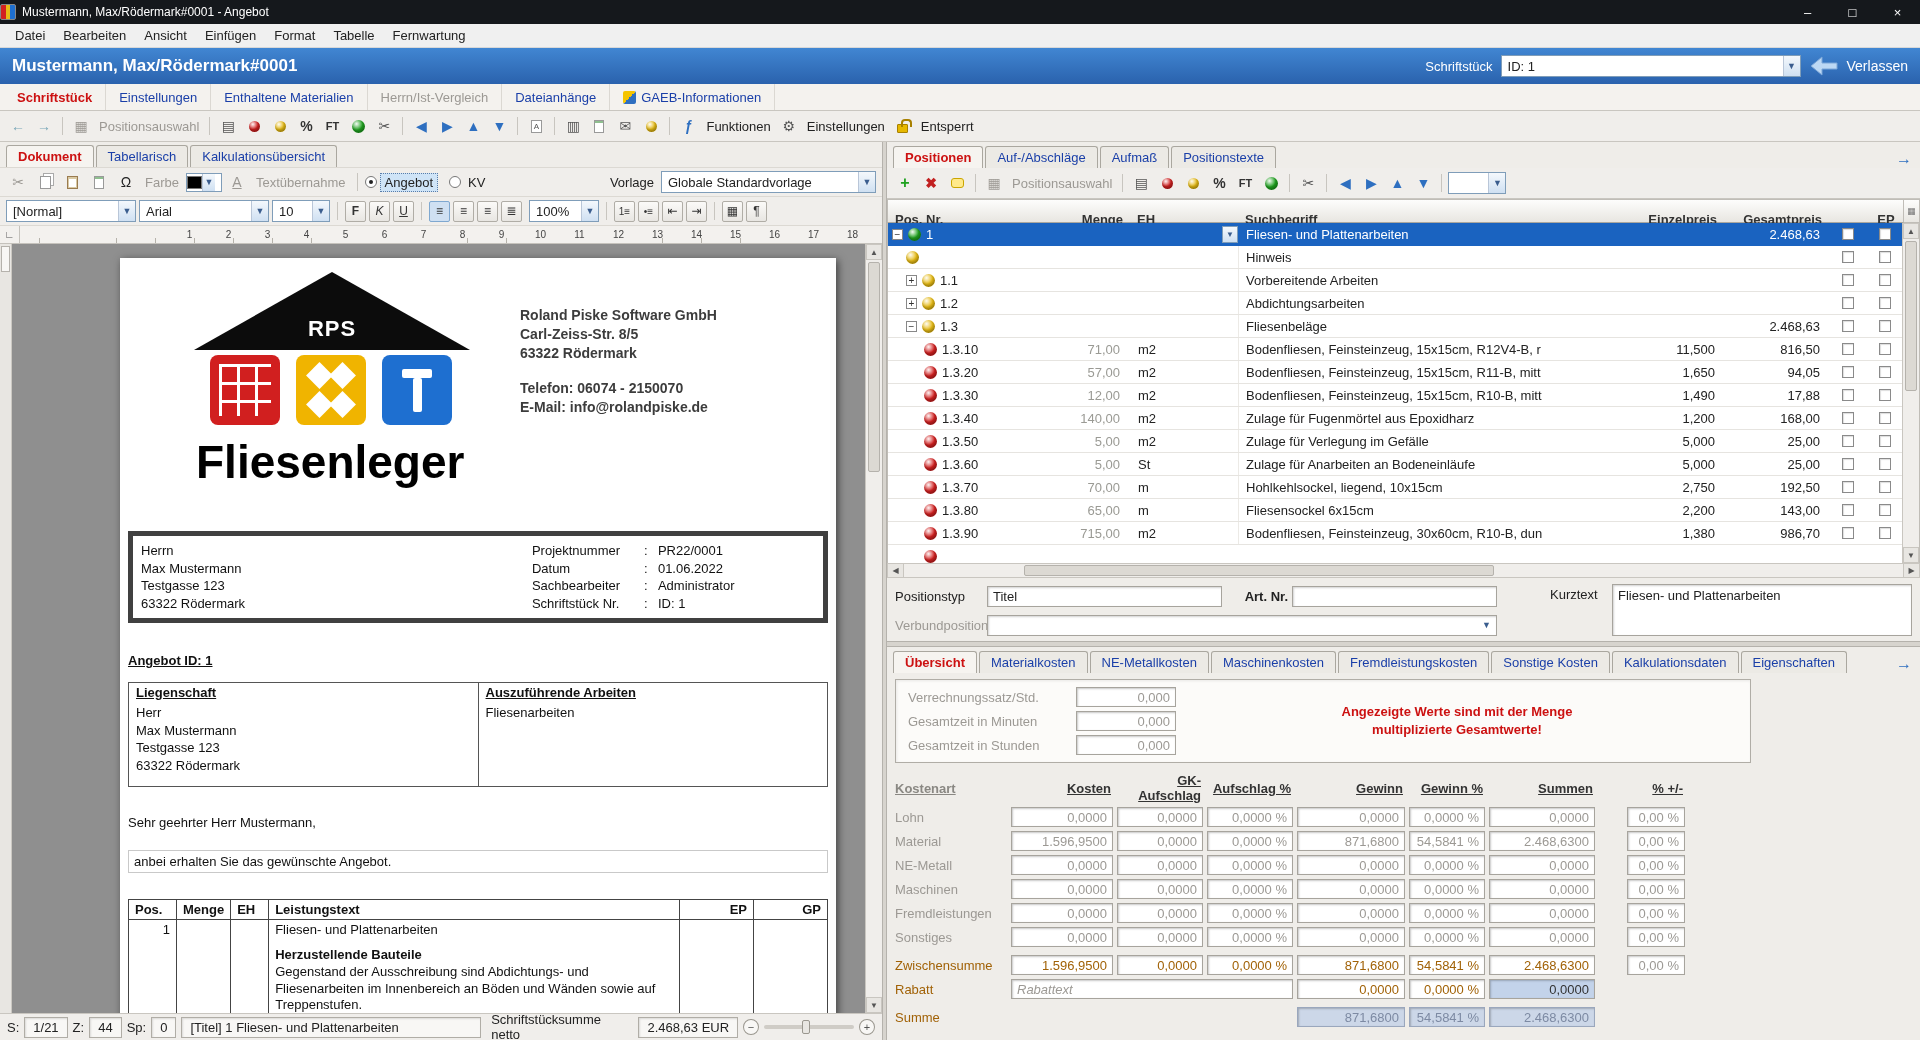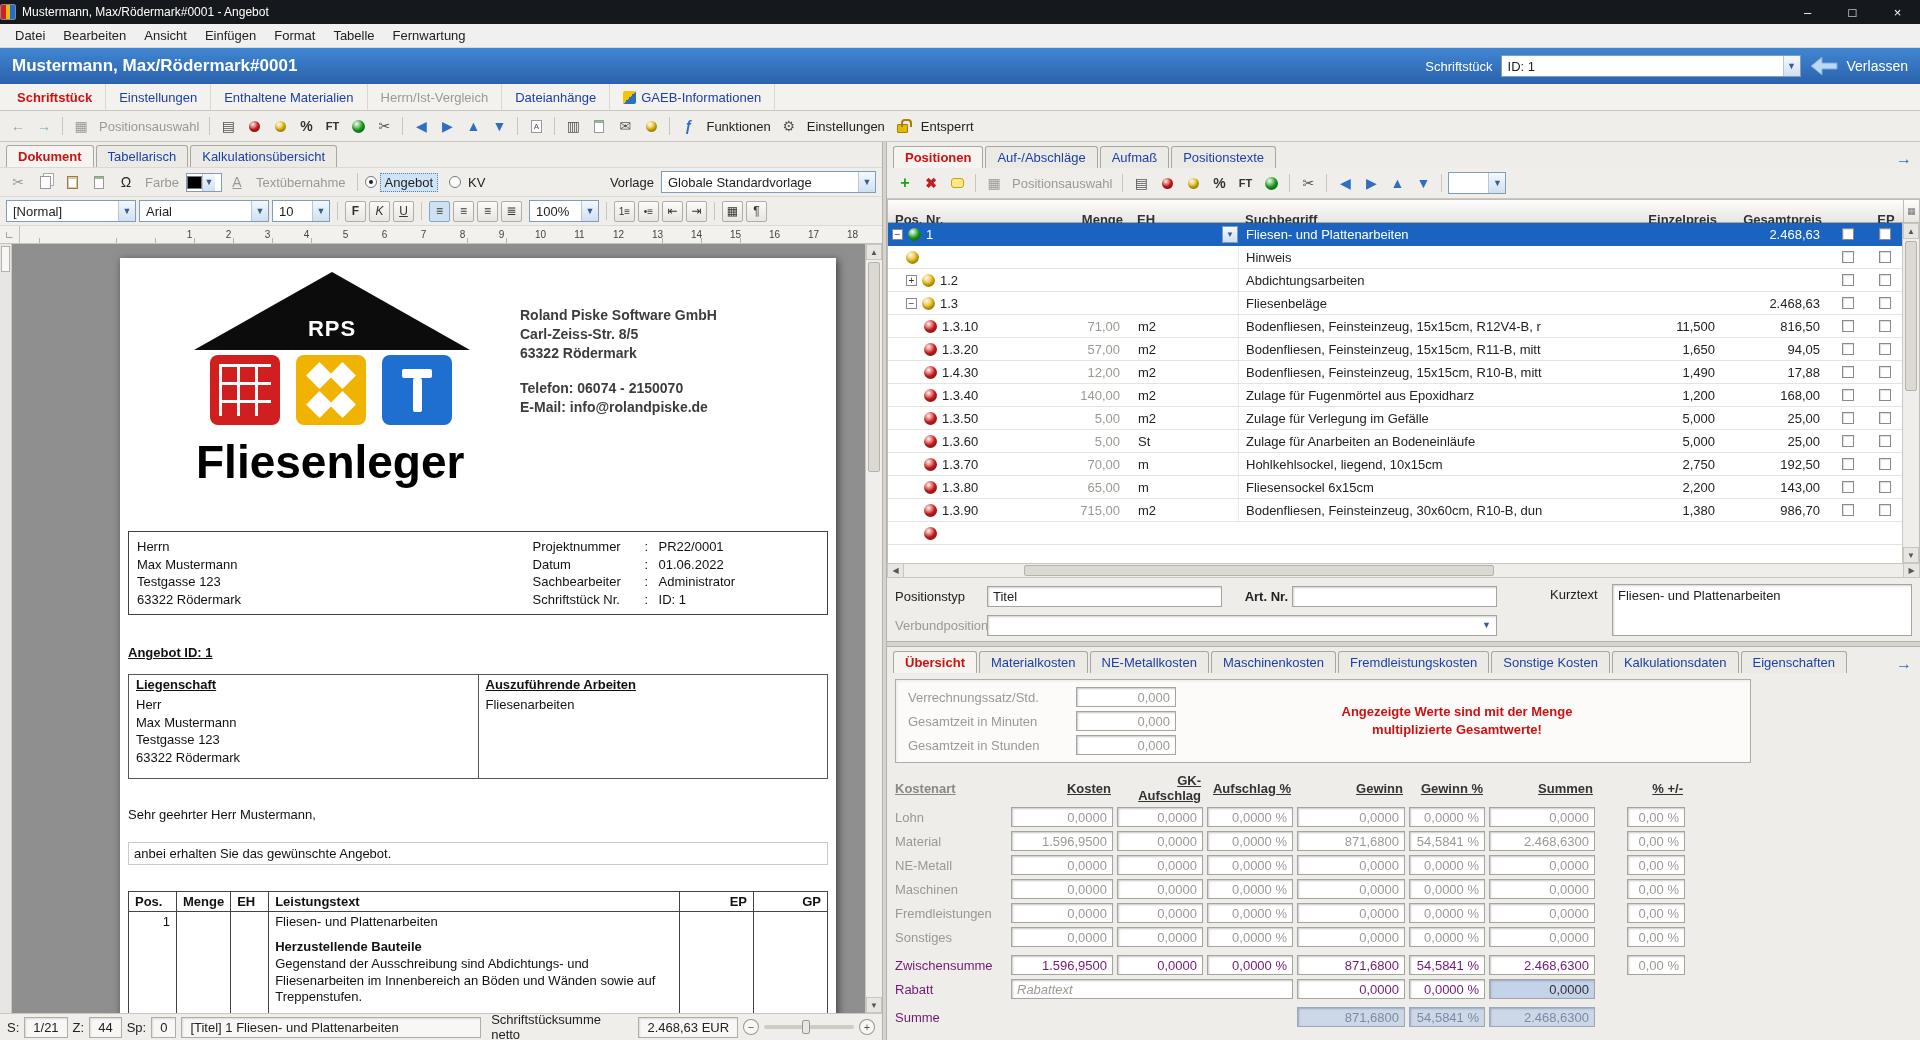--- a/index.html
+++ b/index.html
@@ -103,21 +103,21 @@
      background-image:linear-gradient(#fff 3px, transparent 3px), linear-gradient(90deg,#fff 3px, transparent 3px);
      background-size:18px 18px; }
   .tile.yellow { background:#f0b400; display:flex; flex-wrap:wrap; align-items:center; justify-content:center; gap:4px; padding:8px; }
   .dm { width:19px; height:19px; background:#fff; transform:rotate(45deg); flex:none; }
   .tile.blue { background:#1e6fd0; }
   .tile.blue:before { content:""; position:absolute; left:20px; top:14px; width:30px; height:9px; background:#fff; border-radius:2px; }
   .tile.blue:after { content:""; position:absolute; left:31px; top:23px; width:9px; height:34px; background:#fff; border-radius:2px; }
   .logo-name { margin:10px 0 0 2px; font-size:46px; font-weight:bold; color:#000; }
   .company { margin-top:34px; font-weight:bold; color:#3c3c3c; line-height:1.35; font-size:14px; }
   .company .grp2 { margin-top:16px; }
-  .addr-row { margin-top:42px; border:1px solid #404040; display:flex; padding:6px 8px; min-height:76px; }
+  .addr-row { margin-top:42px; border:5px solid #404040; display:flex; padding:6px 8px; min-height:76px; }
   .recipient { width:58%; line-height:1.35; }
   .meta { width:42%; }
   .meta .mrow { display:flex; line-height:1.35; }
   .meta .ml { width:112px; }
   .meta .mc { width:14px; }
   .subject { margin-top:30px; font-weight:bold; text-decoration:underline; }
   .prop-table { margin-top:14px; width:100%; border-collapse:collapse; }
   .prop-table td { border:1px solid #555; padding:2px 7px; vertical-align:top; width:50%; }
   .prop-table .ph { font-weight:bold; text-decoration:underline; border-bottom:none; }
   .prop-table .pb { border-top:none; line-height:1.35; height:84px; }
@@ -183,21 +183,21 @@
   .fields-panel { margin:6px 8px 0; width:856px; border:1px solid #b0ada6; background:#fcfbf9; box-shadow:inset 1px 1px 3px rgba(0,0,0,.08); display:flex; align-items:center; padding:7px 12px; flex:none; }
   .fcol { display:flex; flex-direction:column; gap:4px; }
   .frow { display:flex; align-items:center; }
   .frow .flbl { width:168px; color:#9c9994; }
   .vbox { height:20px; border:1px solid #a7a49d; box-shadow:inset 1px 1px 2px rgba(0,0,0,.22); background:#fff; display:flex; align-items:center; justify-content:flex-end; padding:0 5px; color:#9c9994; overflow:hidden; white-space:nowrap; }
   .frow .vbox { width:100px; }
   .warn { flex:1; text-align:center; color:#cc1111; font-weight:bold; line-height:1.35; }
   .ctable { margin:10px 8px 0; width:856px; flex:none; }
   .crow { display:grid; grid-template-columns:112px 102px 86px 86px 108px 76px 106px 24px 58px; column-gap:4px; align-items:center; margin-bottom:4px; }
   .crow .kl { color:#9c9994; }
-  .crow .kl.dark, .vbox.dark { color:#701a75; }
+  .crow .kl.dark, .vbox.dark { color:#a16207; }
   .ch { font-weight:bold; text-decoration:underline; color:#333; text-align:right; padding-right:2px; }
   .ch.first { text-align:left; color:#8a8883; }
   .vbox.ph { justify-content:flex-start; font-style:italic; }
   .vbox.wide { grid-column:2/5; }
   .vbox.sum { background:#ccd7e8; color:#7d8aa3; border-color:#9aa7bd; }
   .vbox.hl { background:#c3d3ea; color:#333; }
   .gap-top { margin-top:8px; }
   .col5 { grid-column:5; } .col6 { grid-column:6; } .col7 { grid-column:7; }
 </style>
 </head>
@@ -647,20 +647,38 @@
               <div class="cell c-ep"></div>
               <div class="cell c-gp"></div>
               <div class="cell c-ap">
                   <span class="cb"></span>
                 </div>
               <div class="cell c-ep2">
                   <span class="cb"></span>
                 </div>
             </div>
 
+            <div class="prow">
+              <div class="cell c-pos">
+                <span class="exp plus indent1"></span>
+                <span class="ball yellow"></span>
+                <span>1.1</span>
+              </div>
+              <div class="cell c-menge"></div>
+                <div class="cell c-eh"></div>
+              <div class="cell c-such">Vorbereitende Arbeiten</div>
+              <div class="cell c-ep"></div>
+              <div class="cell c-gp"></div>
+              <div class="cell c-ap">
+                  <span class="cb"></span>
+                </div>
+              <div class="cell c-ep2">
+                  <span class="cb"></span>
+                </div>
+            </div>
 
             <div class="prow">
               <div class="cell c-pos">
                 <span class="exp plus indent1"></span>
                 <span class="ball yellow"></span>
                 <span>1.2</span>
               </div>
               <div class="cell c-menge"></div>
                 <div class="cell c-eh"></div>
               <div class="cell c-such">Abdichtungsarbeiten</div>
@@ -725,21 +743,21 @@
                 <div class="cell c-ap">
                     <span class="cb"></span>
                   </div>
                 <div class="cell c-ep2">
                     <span class="cb"></span>
                   </div>
               </div>
                 <div class="prow">
                 <div class="cell c-pos">
                   <span class="ball red indent2"></span>
-                  <span>1.4.30</span>
+                  <span>1.3.30</span>
                 </div>
                 <div class="cell c-menge">12,00</div>
                 <div class="cell c-eh">m2</div>
                 <div class="cell c-such">Bodenfliesen, Feinsteinzeug, 15x15cm, R10-B, mitt</div>
                 <div class="cell c-ep">1,490</div>
                 <div class="cell c-gp">17,88</div>
                 <div class="cell c-ap">
                     <span class="cb"></span>
                   </div>
                 <div class="cell c-ep2">

